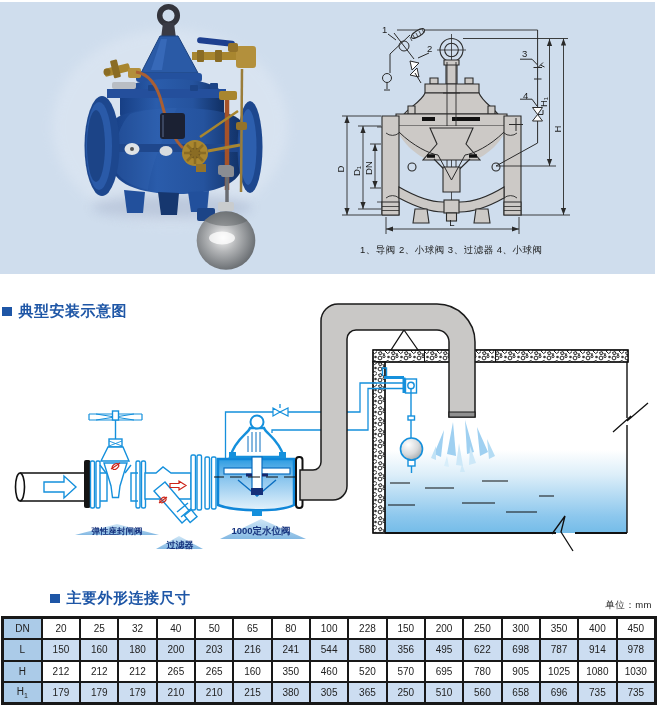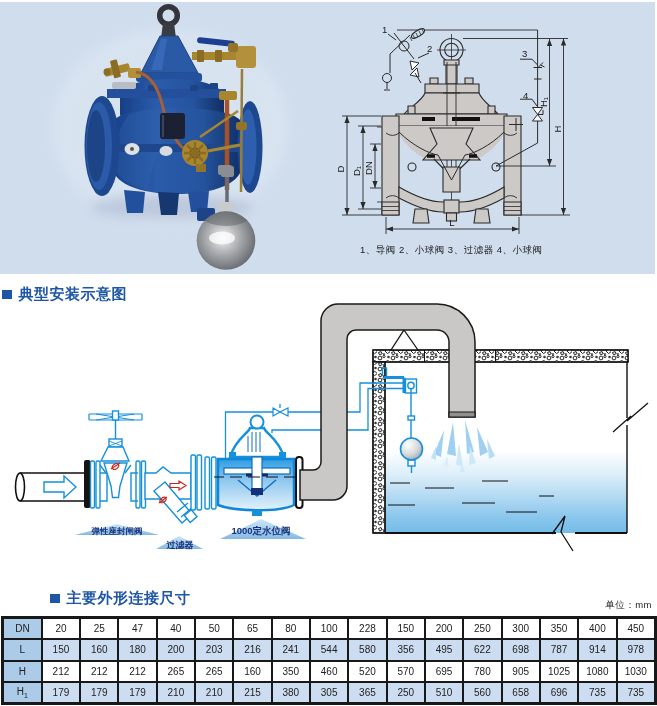--- a/index.html
+++ b/index.html
@@ -2,21 +2,21 @@
 <html><head>
 <meta charset="utf-8">
 <style>
   html,body { margin:0; padding:0; }
   body { width:657px; height:706px; background:#ffffff; font-family:"Liberation Sans", sans-serif; position:relative; overflow:hidden; }
   #toppanel { position:absolute; left:0; top:2px; width:655px; height:272px; background:#cfdded; }
   #photo { position:absolute; left:0; top:2px; }
   #drawing { position:absolute; left:330px; top:2px; }
   .sect { position:absolute; color:#1e56a6; font-size:15px; font-weight:bold; letter-spacing:0.5px; }
   .sq { display:inline-block; width:9.5px; height:9.5px; background:#1e56a6; margin-right:7px; }
-  #t1 { left:2px; top:285px; }
+  #t1 { left:2px; top:302px; }
   #t2 { left:2px; top:589px;padding-left:48px; }
   #unit { position:absolute; right:5px; top:599px; font-size:9.5px; color:#222; letter-spacing:0.5px; }
   #diagram { position:absolute; left:0; top:300px; }
   table { position:absolute; left:1px; top:616px; border-collapse:collapse; table-layout:fixed; }
   td { border:2px solid #181818; text-align:center; font-size:10px; color:#222; padding:0; height:19.3px; width:36.5px; background:#fff; }
   tr td:first-child { background:#abcbe8; width:37px; }
   tr.blue td { background:#ccddf1; }
   tr.blue td:first-child { background:#abcbe8; }
   table { border:3px solid #181818; }
 </style>
@@ -386,21 +386,21 @@
 </g>
 </svg>
 <div class="sect" id="t2"><span class="sq"></span>主要外形连接尺寸</div>
 <div id="unit">单位：mm</div>
 <table>
 <tbody>
       <tr>
         <td>DN</td>
         <td>20</td>
         <td>25</td>
-        <td>47</td>
+        <td>32</td>
         <td>40</td>
         <td>50</td>
         <td>65</td>
         <td>80</td>
         <td>100</td>
         <td>228</td>
         <td>150</td>
         <td>200</td>
         <td>250</td>
         <td>300</td>

